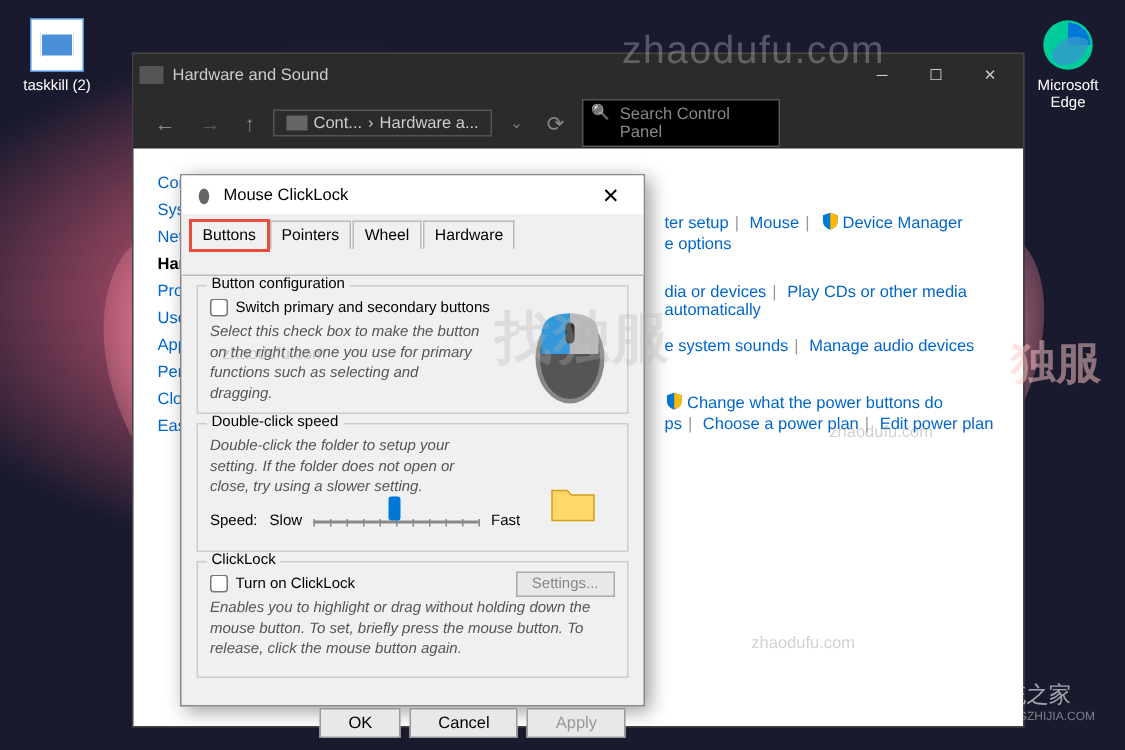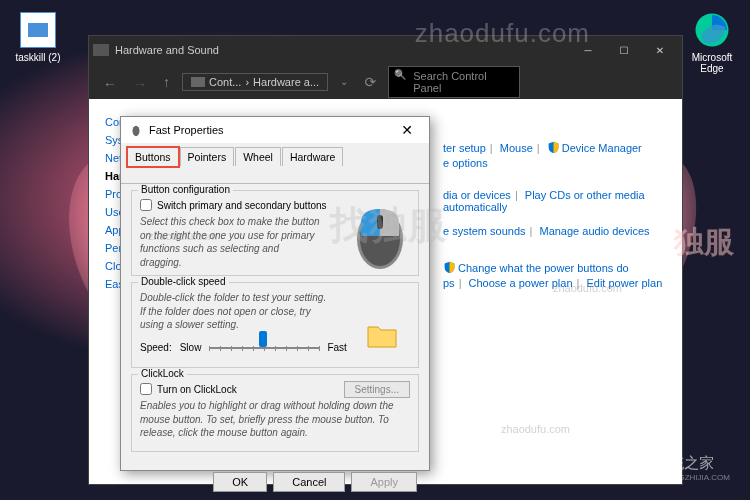--- a/index.html
+++ b/index.html
@@ -174,21 +174,21 @@
   </div>
 </div>
 
 <div class="dialog">
   <div class="dialog-title">
     <span class="mouse-ico">
         <svg viewBox="0 0 16 16" width="14" height="14">
           <ellipse cx="8" cy="9" rx="4" ry="6" fill="#666"></ellipse>
         </svg>
       </span>
-    <span>Fast Properties</span>
+    <span>Mouse ClickLock</span>
     <span class="dialog-close">✕</span>
   </div>
 
   <div class="tabs">
     <div class="tab active highlighted">Buttons</div>
     <div class="tab">Pointers</div>
     <div class="tab">Wheel</div>
     <div class="tab">Hardware</div>
   </div>
 
@@ -206,21 +206,21 @@
             <ellipse cx="27" cy="38" rx="20" ry="27" fill="#555"></ellipse>
             <path d="M8 22 Q8 8 27 8 V35 H8 Z" fill="#3498db"></path>
             <path d="M27 8 Q46 8 46 22 V35 H27 Z" fill="#bbb"></path>
             <rect x="24" y="14" width="6" height="14" rx="3" fill="#333"></rect>
           </svg>
       </div>
     </div>
 
     <div class="group-box" style="height:86px">
       <div class="legend">Double-click speed</div>
-      <div class="desc-text" style="max-width:190px">Double-click the folder to test your setting. If the folder does not open or close, try using a slower setting.</div>
+      <div class="desc-text" style="max-width:190px">Double-click the folder to setup your setting. If the folder does not open or close, try using a slower setting.</div>
       <div class="slider-row">
         <span>Speed:</span>
         <span>Slow</span>
         <div class="slider">
           <div class="slider-track">
             <div class="slider-tick" style="left:0%"></div>
               <div class="slider-tick" style="left:10%"></div>
               <div class="slider-tick" style="left:20%"></div>
               <div class="slider-tick" style="left:30%"></div>
               <div class="slider-tick" style="left:40%"></div>

